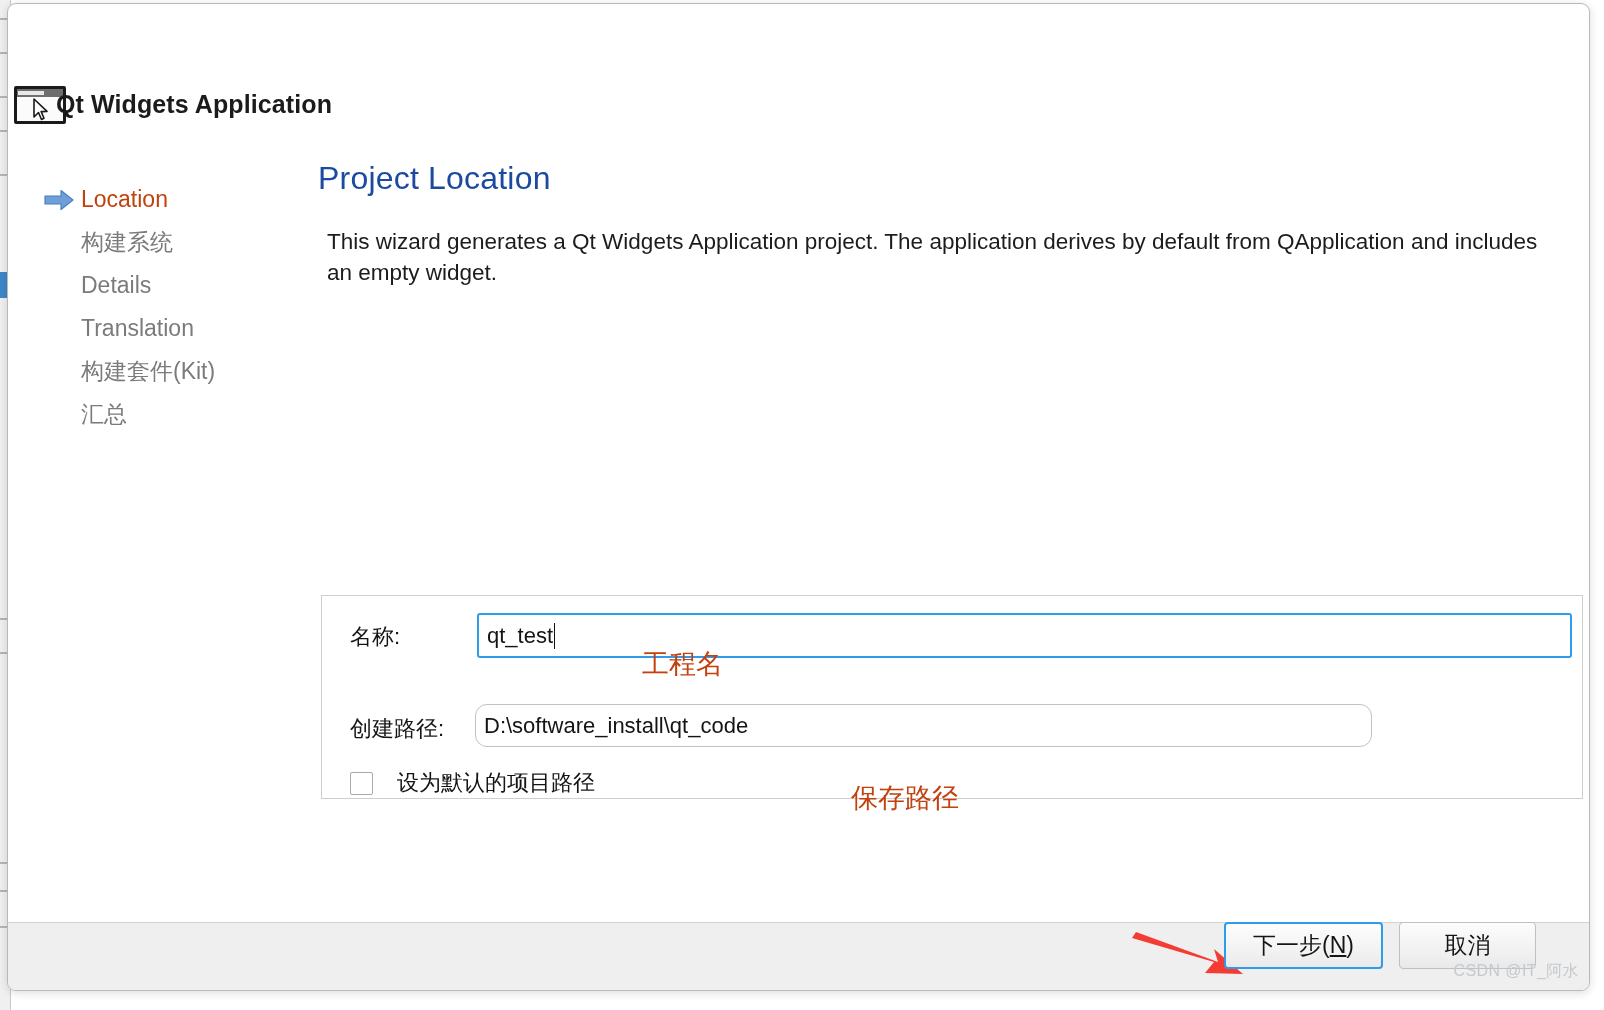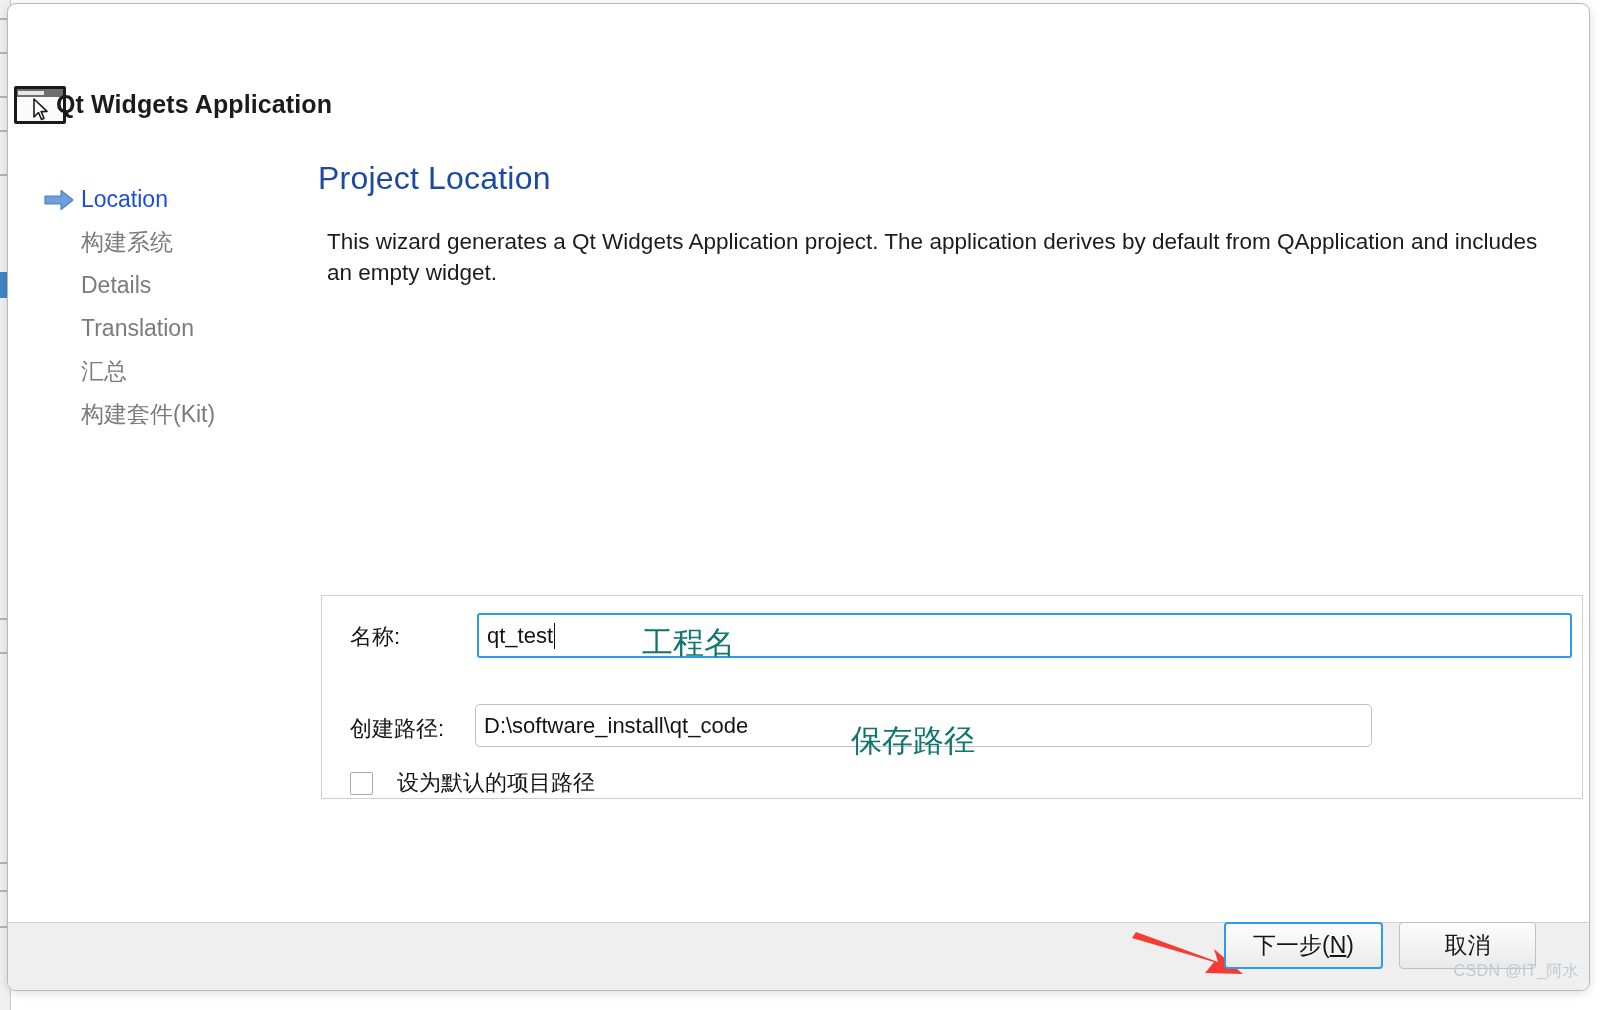--- a/index.html
+++ b/index.html
@@ -114,21 +114,21 @@
   .nav-item {
     position: relative;
     height: 43px;
     line-height: 43px;
     padding-left: 73px;
     font-size: 23px;
     color: #7b7b7b;
     white-space: nowrap;
   }
   .nav-item.active {
-    color: #1d4ed8;
+    color: #c2410c;
   }
   .nav-arrow {
     position: absolute;
     left: 36px;
     top: 11px;
     width: 30px;
     height: 22px;
   }
 
   
@@ -195,21 +195,21 @@
     height: 26px;
     background: #111;
     margin-left: 1px;
   }
   #path-input {
     left: 153px;
     top: 108px;
     width: 897px;
     height: 43px;
     border: 1px solid #c2c2c2;
-    border-radius: 5px;
+    border-radius: 12px;
   }
 
   .push-button {
     position: absolute;
     box-sizing: border-box;
     border: 1px solid #c0c0c0;
     border-radius: 4px;
     background: linear-gradient(to bottom, #fcfcfc 0%, #f3f3f3 52%, #e9e9e9 100%);
     font-size: 22px;
     color: #151515;
@@ -245,26 +245,27 @@
   #checkbox-label {
     margin-left: 12px;
     font-size: 22px;
     color: #141414;
     white-space: nowrap;
   }
 
   
   .annotation {
     position: absolute;
-    color: #0f766e;
-    font-size: 31px;
-    white-space: nowrap;
+    color: #c2410c;
+    font-size: 27px;
+    white-space: nowrap;
+    margin-top: 24px;
   }
   #annot-name { left: 634px; top: 618px; }
-  #annot-path { left: 843px; top: 716px; }
+  #annot-path { left: 843px; top: 752px; }
 
   #red-arrow {
     position: absolute;
     left: 1102px;
     top: 896px;
     width: 140px;
     height: 88px;
     pointer-events: none;
   }
 
@@ -356,24 +357,24 @@
     <div class="nav-item">
       <span>构建系统</span>
     </div>
     <div class="nav-item">
       <span>Details</span>
     </div>
     <div class="nav-item">
       <span>Translation</span>
     </div>
     <div class="nav-item">
+      <span>构建套件(Kit)</span>
+    </div>
+    <div class="nav-item">
       <span>汇总</span>
-    </div>
-    <div class="nav-item">
-      <span>构建套件(Kit)</span>
     </div>
   </div>
 
   <div id="page-title">Project Location</div>
   <div id="page-desc">This wizard generates a Qt Widgets Application project. The application derives by default from QApplication and includes an empty widget.</div>
 
   <div id="form-panel">
     <div class="field-label" id="label-name">名称:</div>
     <div class="text-input" id="name-input">
       <span>qt_test</span>

